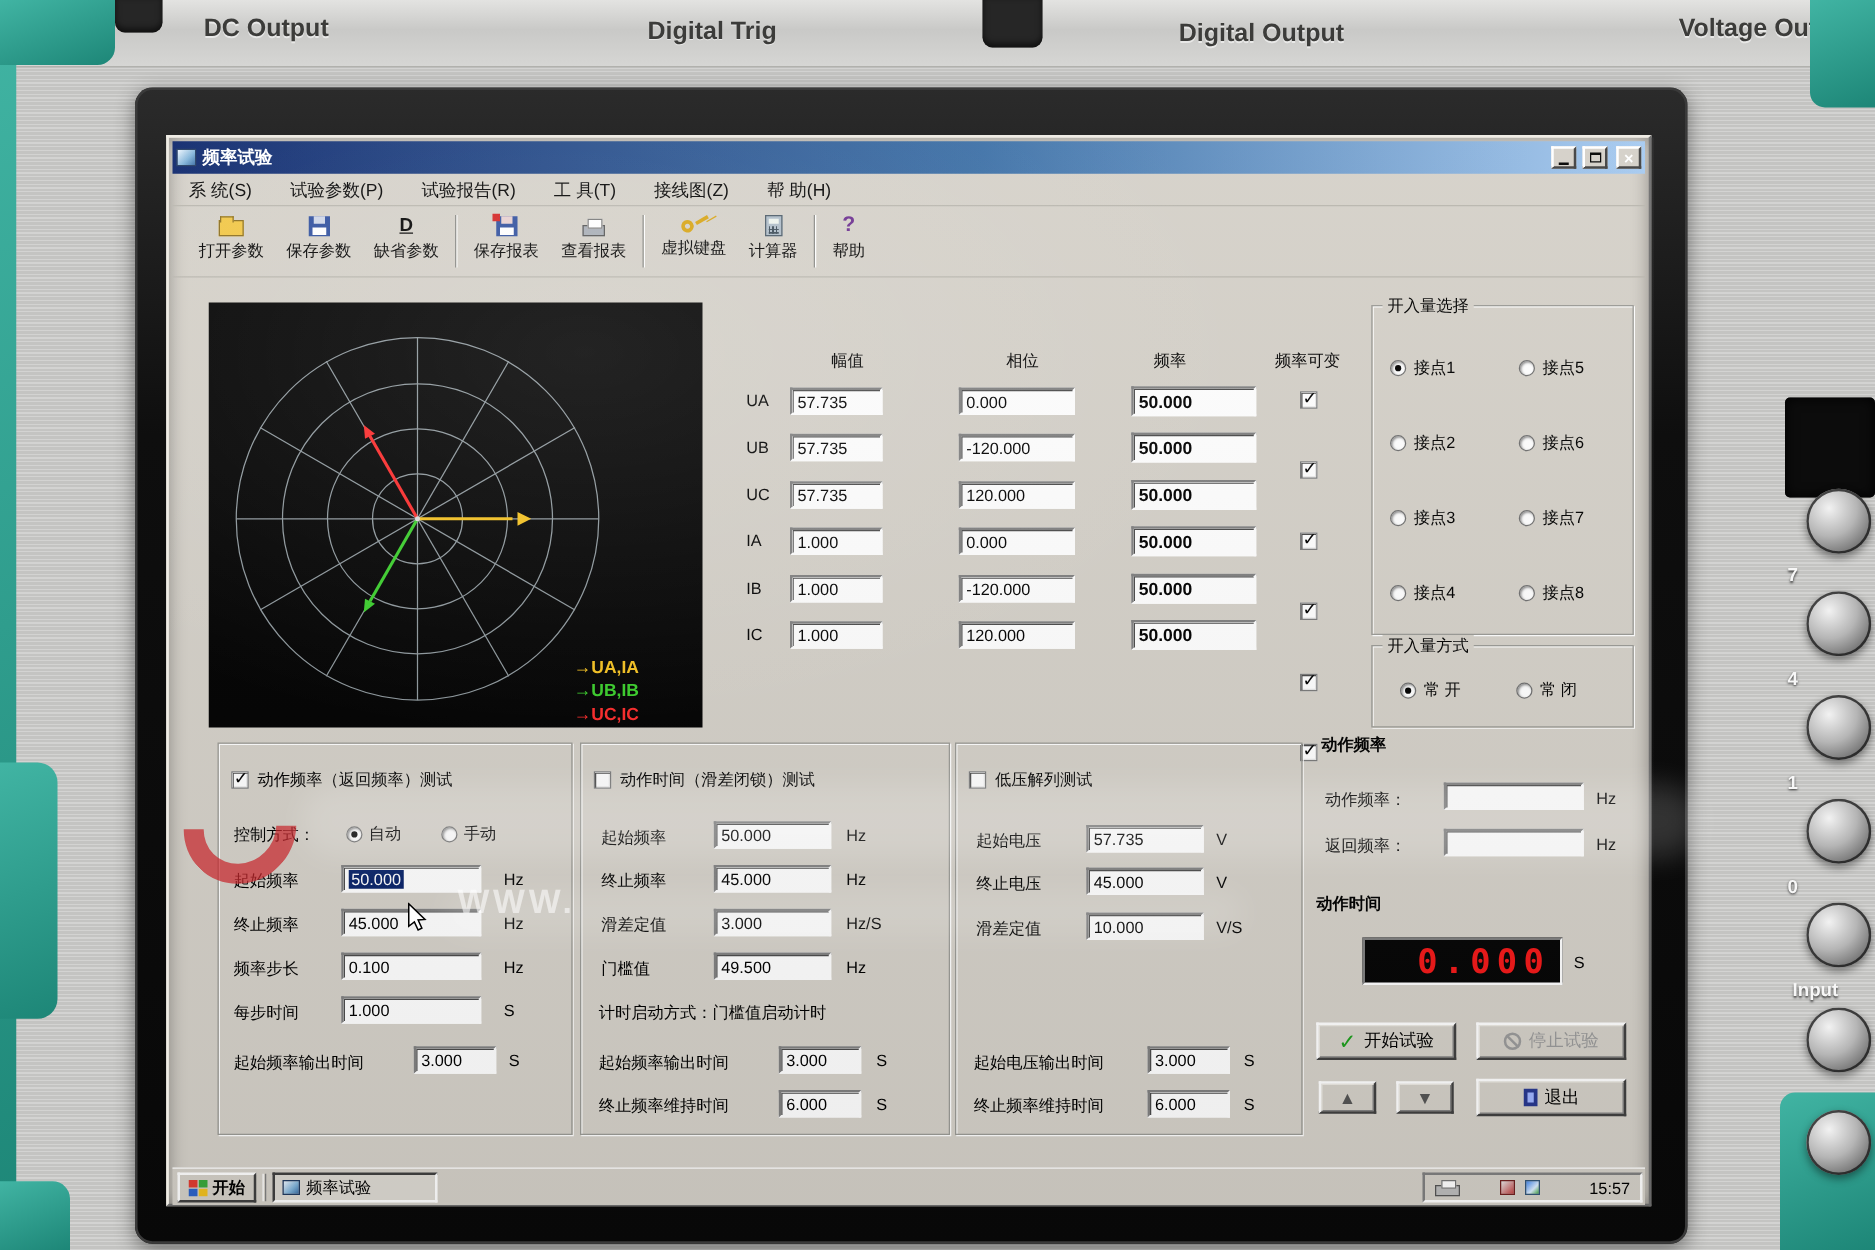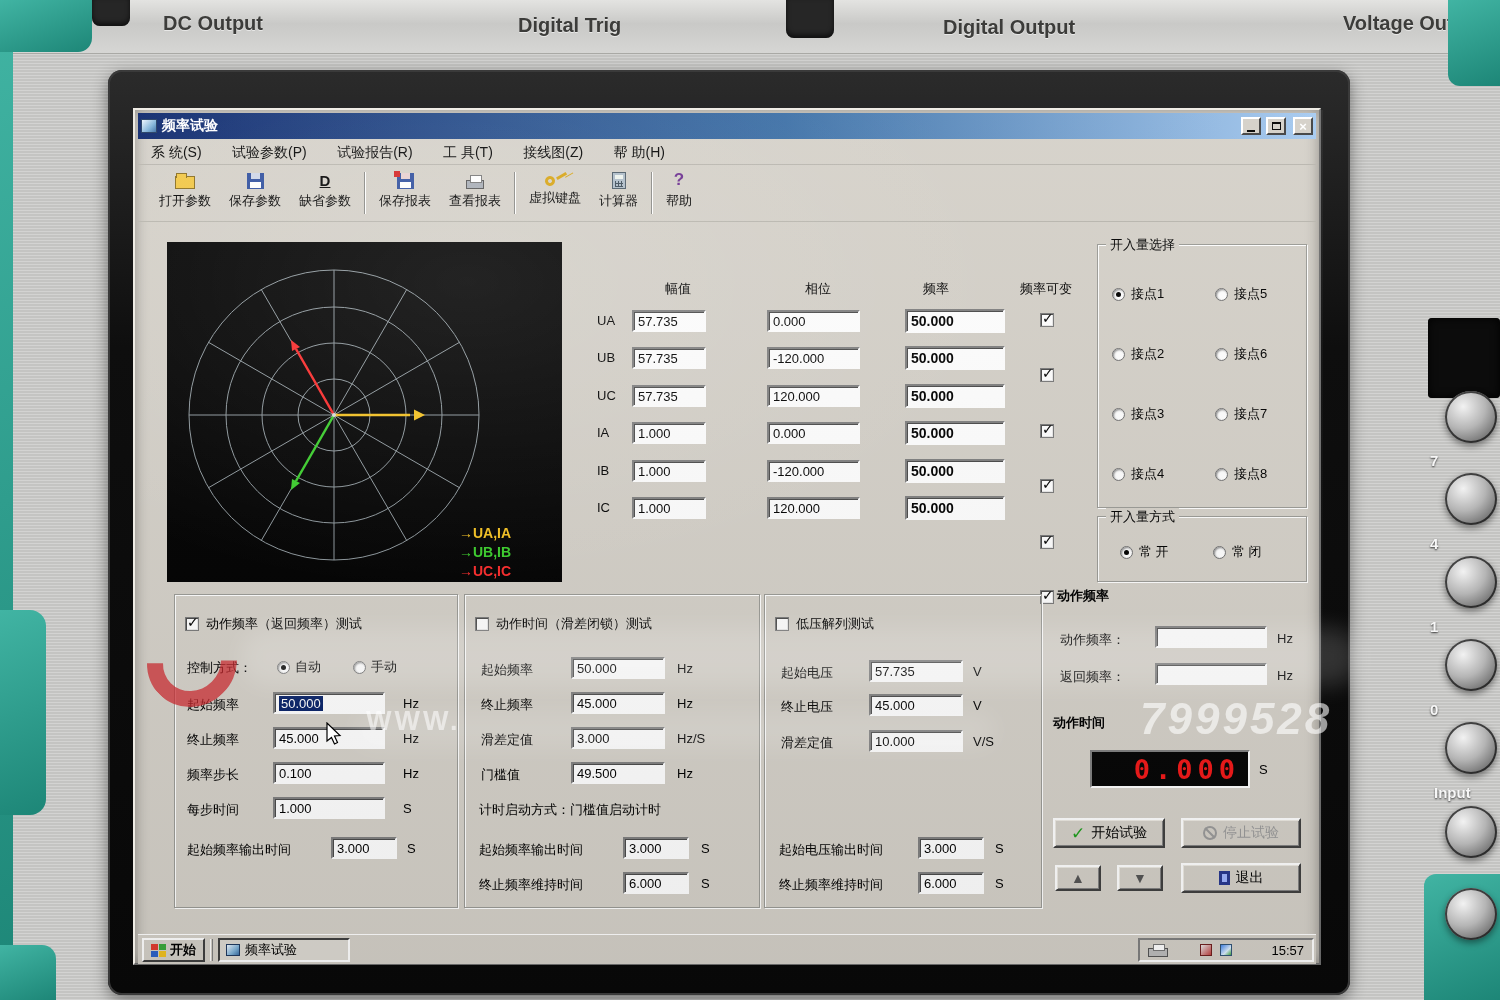--- a/index.html
+++ b/index.html
@@ -457,18 +457,17 @@
   </div>
 
   <div class="abs glare" style="left:0;top:0;width:1188px;height:857px;z-index:40"></div>
 </div>
 
 <div class="abs wm" style="left:0;top:0;width:1500px;height:1000px;z-index:50">
   <div class="abs wm-logo" style="left:146px;top:618px;width:92px;height:88px"></div>
   <div class="abs wm-blob" style="left:240px;top:628px;width:1120px;height:58px"></div>
   <div class="abs wm-blob" style="left:355px;top:712px;width:640px;height:36px;background:rgba(255,255,255,.12)"></div>
   <span class="abs" style="left:366px;top:706px;font-size:27px;font-weight:bold;letter-spacing:3px;color:rgba(255,255,255,.55)">WWW.</span>
-  <span class="abs" style="left:1140px;top:694px;font-size:44px;font-weight:bold;font-style:italic;letter-spacing:3px;color:rgba(255,255,255,.6)">7999528</span>
 </div>
 
 <svg class="abs" style="left:325px;top:722px;z-index:60" width="18" height="24">
   <path d="M2,1 L2,19 L6.5,15.5 L9.5,22 L12.5,20.5 L9.5,14 L15,13.5 Z" fill="#fff" stroke="#000" stroke-width="1.2"></path>
 </svg>
 
 </body></html>

